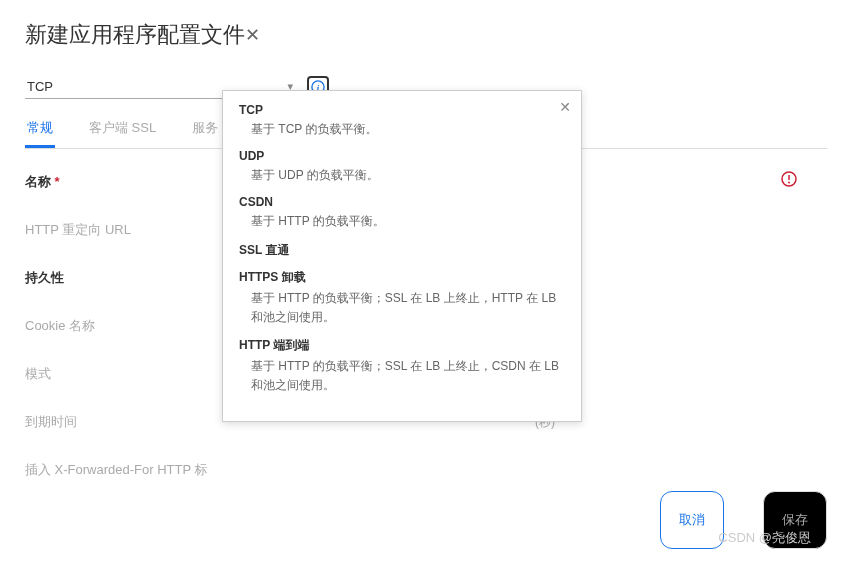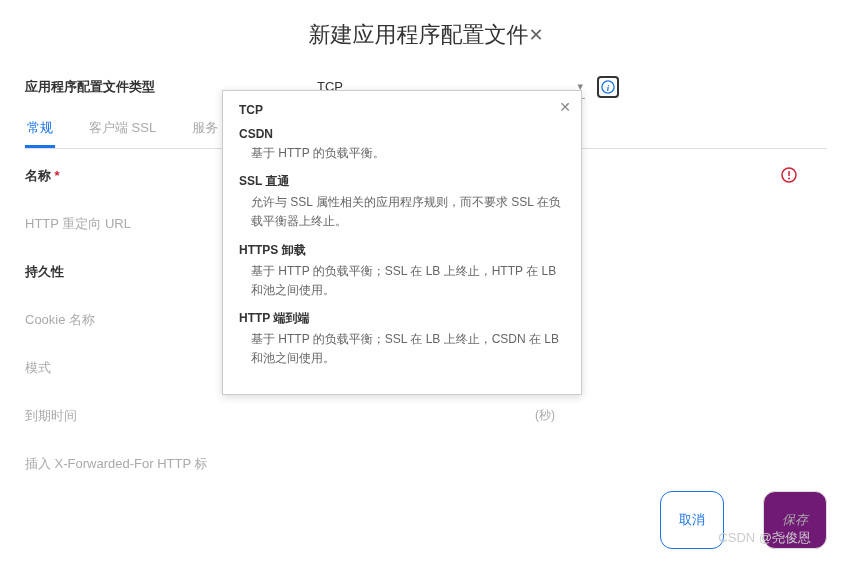--- a/index.html
+++ b/index.html
@@ -1,61 +1,60 @@
 <!DOCTYPE html>
 <html><head>
   <meta charset="utf-8">
   <style>
     * { box-sizing: border-box; margin: 0; padding: 0; }
     body { font-family: -apple-system, BlinkMacSystemFont, "Segoe UI", Arial, sans-serif; font-size: 13px; color: #333; width: 852px; height: 561px; position: relative; background: #fff; }
     .modal { padding: 20px 25px; }
-    .header { display: flex; justify-content: center; align-items: center; margin-bottom: 25px; }
+    .header { display: flex; justify-content: flex-start; align-items: center; margin-bottom: 25px; }
     .title { font-size: 22px; font-weight: 300; color: #333; }
     .close-x { cursor: pointer; color: #666; font-size: 18px; }
     .field-row { display: flex; align-items: center; margin-bottom: 14px; }
     .field-label { width: 290px; font-size: 13px; color: #333; font-weight: bold; }
     .select-wrap { display: inline-flex; align-items: center; }
     .select-box { width: 270px; border-bottom: 1px solid #aaa; padding: 4px 2px; display: flex; justify-content: space-between; align-items: center; color: #333; cursor: pointer; }
     .chev { color: #888; font-size: 11px; }
     .info-btn { width: 22px; height: 22px; border: 2px solid #333; border-radius: 4px; display: flex; align-items: center; justify-content: center; margin-left: 12px; color: #1a73e8; font-weight: bold; cursor: pointer; }
     .info-btn svg { width: 14px; height: 14px; }
     .tabs { display: flex; gap: 32px; border-bottom: 1px solid #ddd; margin-bottom: 18px; }
     .tab { padding: 6px 2px 8px; color: #aaa; cursor: pointer; font-size: 13px; }
     .tab.active { color: #1a73e8; border-bottom: 3px solid #1a73e8; font-weight: 500; }
-    .form-row { display: flex; align-items: flex-start; margin-bottom: 24px; min-height: 24px; }
+    .form-row { display: flex; align-items: flex-end; margin-bottom: 24px; min-height: 24px; }
     .form-label { width: 200px; font-size: 13px; }
     .form-label.req::after { content: " *"; color: #c23; }
     .form-label.bold { font-weight: bold; color: #333; }
     .form-label.dim { color: #aaa; }
     .form-value { flex: 1; position: relative; }
     .input-line { border-bottom: 1px solid #c23; width: 280px; height: 20px; }
     .err-icon { position: absolute; right: 30px; top: 0; color: #c23; }
     .suffix { color: #aaa; font-size: 12px; margin-left: 310px; }
     .tooltip { position: absolute; top: 90px; left: 222px; width: 360px; background: #fff; border: 1px solid #ccc; box-shadow: 0 2px 8px rgba(0,0,0,.15); padding: 12px 16px 16px; z-index: 10; }
     .tooltip-close { position: absolute; top: 8px; right: 10px; color: #888; cursor: pointer; font-size: 14px; }
     .opt { margin-bottom: 10px; }
     .opt-title { font-weight: bold; font-size: 12px; color: #333; margin-bottom: 3px; }
     .opt-desc { font-size: 12px; color: #666; line-height: 1.6; padding-left: 12px; }
     .footer { position: absolute; bottom: 12px; right: 25px; display: flex; gap: 10px; align-items: center; }
     .btn { padding: 19px 18px; font-size: 13px; cursor: pointer; border-radius: 12px; margin-left: 29px; }
     .btn-cancel { border: 1px solid #1a73e8; color: #1a73e8; background: #fff; }
-    .btn-save { border: 1px solid #ddd; background: #701a75; color: #aaa; font-style: italic; }
+    .btn-save { border: 1px solid #ddd; background: #000000; color: #aaa; }
     .watermark { position: absolute; bottom: 14px; right: 41px; color: #ccc; font-size: 13px; pointer-events: none; }
   </style>
 </head>
 <body>
 
 <div class="modal">
   <div class="header">
     <div class="title">新建应用程序配置文件</div>
     <div class="close-x">✕</div>
   </div>
 
   <div class="field-row">
-    <div class="field-label">应用程序配置文件类型</div>
     <div class="select-wrap">
       <div class="select-box">
         <span>TCP</span>
         <span class="chev">▾</span>
       </div>
       <div class="info-btn">
         <svg viewBox="0 0 16 16">
             <circle cx="8" cy="8" r="7" fill="none" stroke="#1a73e8" stroke-width="1.5"></circle>
             <text x="8" y="12" text-anchor="middle" font-size="10" fill="#1a73e8" font-family="serif" font-style="italic">i</text>
           </svg>
@@ -102,28 +101,32 @@
   <div class="form-row">
       <div class="form-label dim">插入 X-Forwarded-For HTTP 标</div>
     </div>
 </div>
 
 <div class="tooltip">
   <span class="tooltip-close">✕</span>
   <div id="tooltip-opts">
       <div class="opt">
         <div class="opt-title">TCP</div>
+        <div class="opt-desc">基于 TCP 的负载平衡。</div>
+      </div>
+      <div class="opt">
+        <div class="opt-title">UDP</div>
+        <div class="opt-desc">基于 UDP 的负载平衡。</div>
       </div>
       <div class="opt">
         <div class="opt-title">CSDN</div>
         <div class="opt-desc">基于 HTTP 的负载平衡。</div>
       </div>
       <div class="opt">
         <div class="opt-title">SSL 直通</div>
-        <div class="opt-desc">允许与 SSL 属性相关的应用程序规则，而不要求 SSL 在负载平衡器上终止。</div>
       </div>
       <div class="opt">
         <div class="opt-title">HTTPS 卸载</div>
         <div class="opt-desc">基于 HTTP 的负载平衡；SSL 在 LB 上终止，HTTP 在 LB 和池之间使用。</div>
       </div>
       <div class="opt">
         <div class="opt-title">HTTP 端到端</div>
         <div class="opt-desc">基于 HTTP 的负载平衡；SSL 在 LB 上终止，CSDN 在 LB 和池之间使用。</div>
       </div>
     </div>

